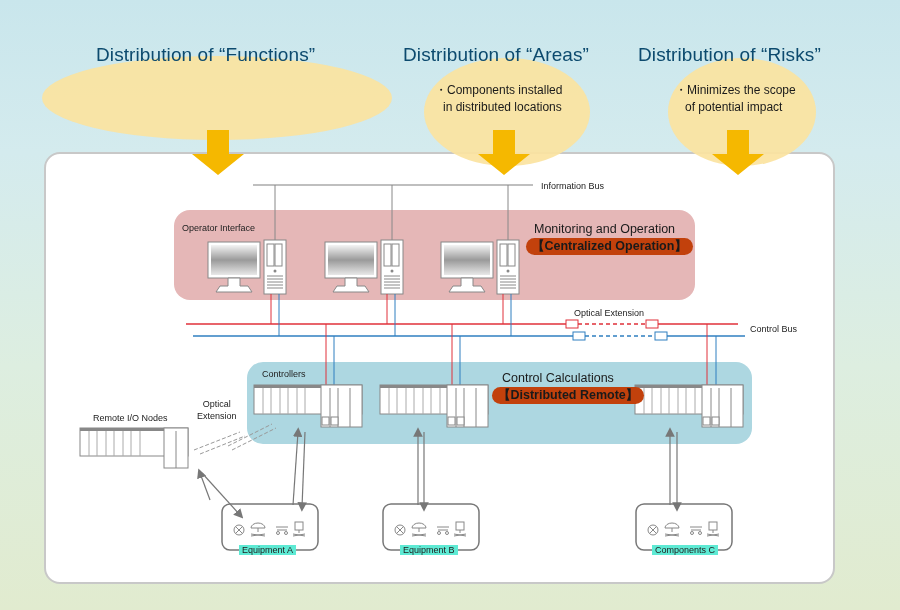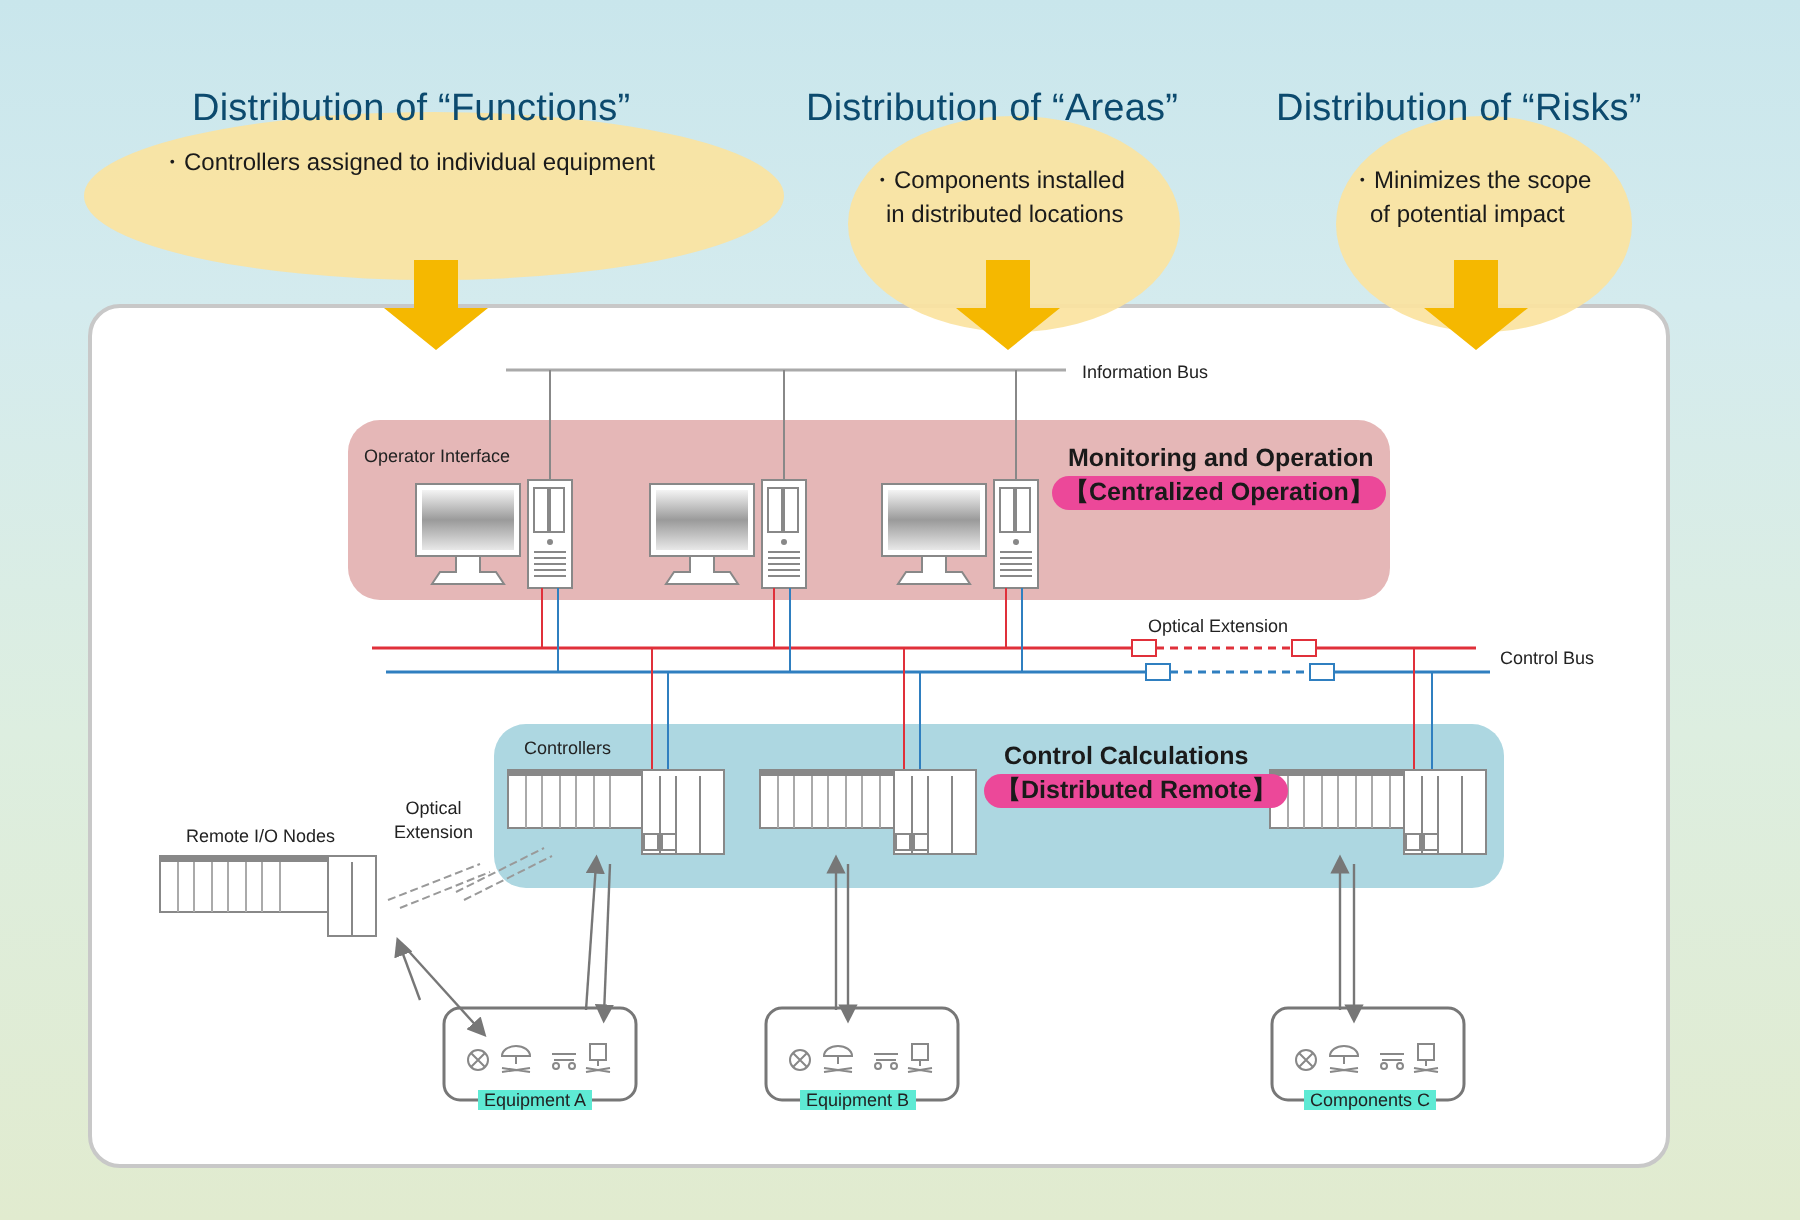--- a/index.html
+++ b/index.html
@@ -7,38 +7,37 @@
     font-family:"Liberation Sans",sans-serif;
     background:linear-gradient(180deg,#c9e6ec 0%,#d4ebee 25%,#ddeee0 60%,#e1ebcf 100%);}
   .heading{position:absolute;font-size:19px;color:#0c4a6e;white-space:nowrap;letter-spacing:0.1px;z-index:3;}
   .bubble{position:absolute;background:#fbe3a0;border-radius:50%;z-index:1;opacity:.92;}
   .btext{position:absolute;font-size:12px;color:#1a1a1a;line-height:17px;z-index:3;white-space:nowrap;}
   .panel{position:absolute;left:44px;top:152px;width:787px;height:428px;background:#fff;border:2px solid #c8c8c8;border-radius:16px;z-index:0;}
   .arrow{position:absolute;z-index:2;}
   .lbl{position:absolute;font-size:9px;color:#222;white-space:nowrap;z-index:4;}
   .zone-pink{position:absolute;left:174px;top:210px;width:521px;height:90px;background:#e5b7b7;border-radius:16px;z-index:1;}
   .zone-blue{position:absolute;left:247px;top:362px;width:505px;height:82px;background:#add7e1;border-radius:16px;z-index:1;}
-  .zone-title{position:absolute;font-size:12.5px;font-weight:bold;color:#1a1a1a;white-space:nowrap;z-index:4;}
-  .zone-pill{position:absolute;font-size:12.5px;font-weight:bold;color:#1a1a1a;background:#ec4899;border-radius:9px;padding:0 6px;white-space:nowrap;z-index:4;}
+  .zone-title{position:absolute;font-size:12.5px;font-weight:normal;color:#1a1a1a;white-space:nowrap;z-index:4;}
+  .zone-pill{position:absolute;font-size:12.5px;font-weight:bold;color:#1a1a1a;background:#c2410c;border-radius:9px;padding:0 6px;white-space:nowrap;z-index:4;}
   svg.diagram{position:absolute;left:0;top:0;z-index:2;}
   .eqlbl{position:absolute;font-size:9px;color:#222;background:#5eead4;padding:0 3px;white-space:nowrap;z-index:4;}
 </style>
 </head>
 <body>
 
 <div class="heading" style="left:96px;top:44px;">Distribution of “Functions”</div>
 <div class="heading" style="left:403px;top:44px;">Distribution of “Areas”</div>
 <div class="heading" style="left:638px;top:44px;">Distribution of “Risks”</div>
 
 <div class="bubble" style="left:42px;top:56px;width:350px;height:84px;"></div>
 <div class="bubble" style="left:424px;top:58px;width:166px;height:108px;"></div>
 <div class="bubble" style="left:668px;top:58px;width:148px;height:108px;"></div>
 
 <div class="btext" style="left:80px;top:73px;">
-  <div>・Controllers assigned to individual equipment</div>
 </div>
 <div class="btext" style="left:435px;top:82px;">
   <div>・Components installed</div>
   <div style="padding-left:8px;">  in distributed locations</div>
 </div>
 <div class="btext" style="left:675px;top:82px;">
   <div>・Minimizes the scope</div>
   <div style="padding-left:10px;">  of potential impact</div>
 </div>
 

